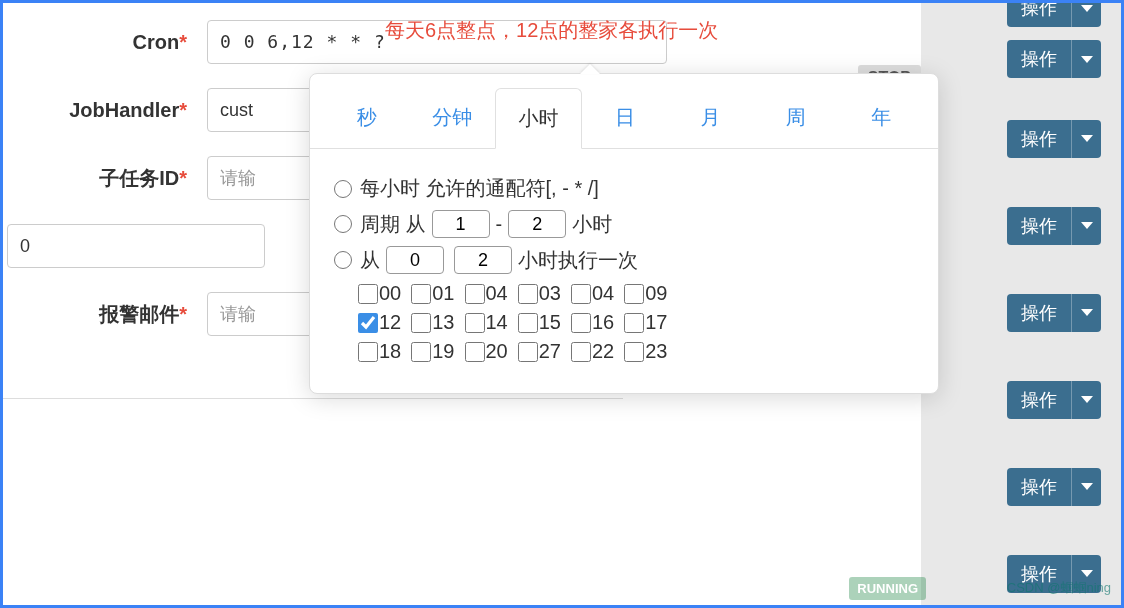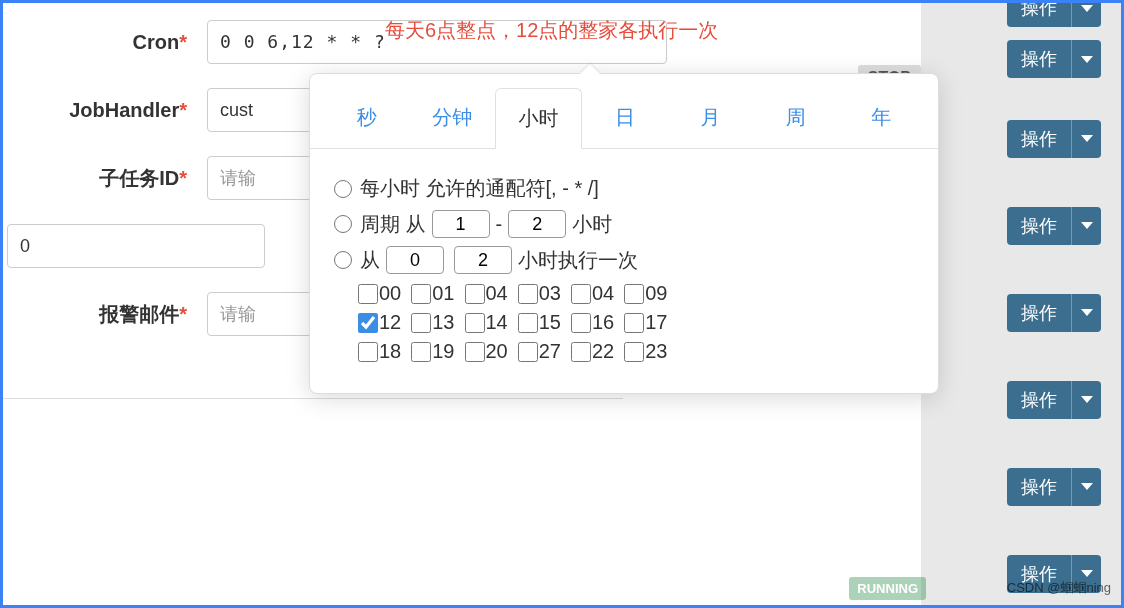--- a/index.html
+++ b/index.html
@@ -34,21 +34,21 @@
     .tab { flex: 1; text-align: center; padding: 16px 0; font-size: 20px; color: #3a8ee6; cursor: pointer; position: relative; }
     .tab.active { color: #333; background: #fff; border: 1px solid #e0e0e0; border-bottom: 1px solid #fff; border-radius: 6px 6px 0 0; margin-bottom: -1px; }
     .tab-body { padding: 18px 24px 24px 24px; }
     .radio-row { display: flex; align-items: center; margin: 8px 0; font-size: 20px; gap: 2px; flex-wrap: nowrap; }
     .radio-row input[type="radio"] { width: 18px; height: 18px; margin-right: 6px; accent-color: #3a8ee6; }
     .small-input { width: 58px; height: 28px; border: 1px solid #999; border-radius: 4px; text-align: center; font-size: 18px; margin: 0 4px; }
     .check-grid { margin-left: 24px; margin-top: 6px; }
     .check-row { display: flex; gap: 10px; margin: 6px 0; font-size: 20px; }
     .check-item { display: inline-flex; align-items: center; gap: 1px; }
     .check-item input[type="checkbox"] { width: 20px; height: 20px; accent-color: #3a8ee6; border-radius: 4px; }
-    .watermark { position: absolute; right: 10px; bottom: 8px; font-size: 13px; color: #000000; opacity: 0.6; }
+    .watermark { position: absolute; right: 10px; bottom: 8px; font-size: 13px; color: #0f766e; opacity: 0.6; }
   </style>
 </head>
 <body>
 
 <div class="outer">
   <div class="bg-right"></div>
 
   <div class="stop-badge">STOP</div>
   <div class="running-badge">RUNNING</div>
 

